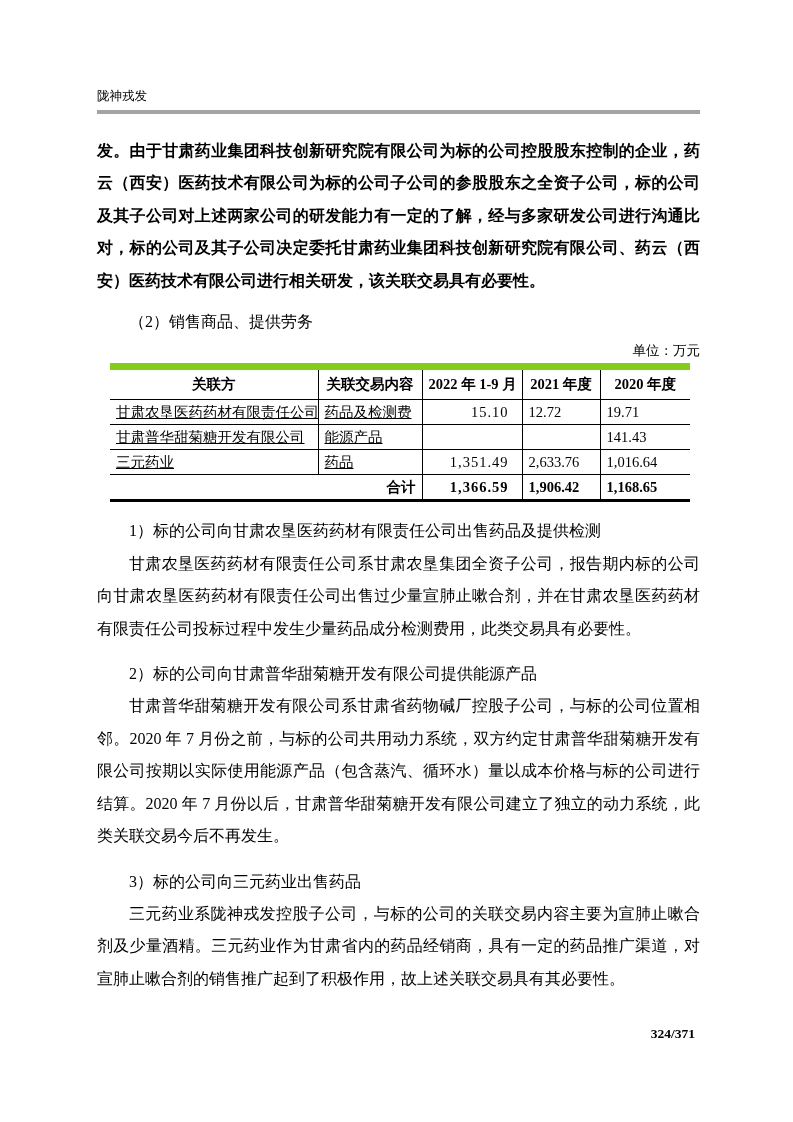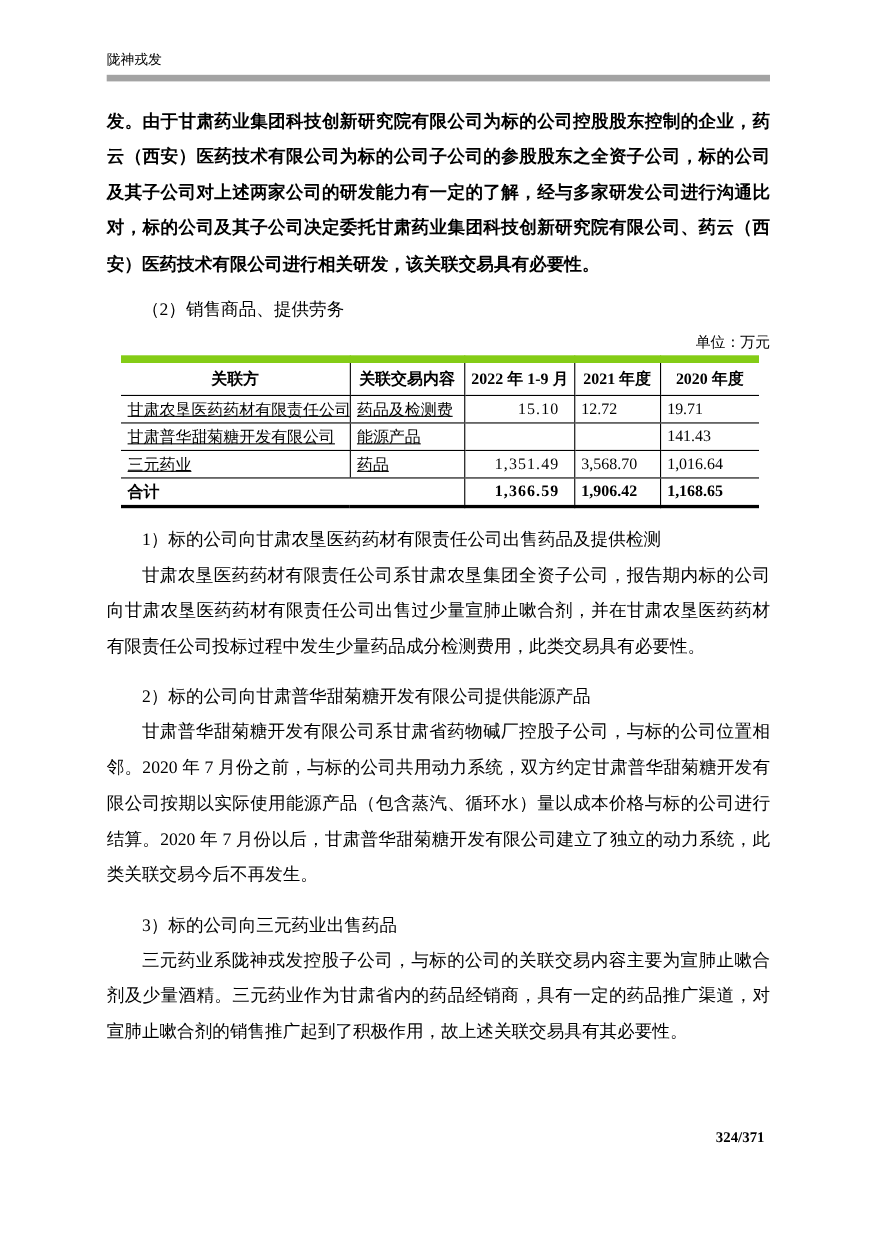--- a/index.html
+++ b/index.html
@@ -17,24 +17,25 @@
     font-family: "Liberation Serif", "DejaVu Serif", serif;
     box-sizing: border-box;
     padding: 46px 93px 0 97px;
     overflow: hidden;
   }
   
   .doc-header {
     display: flex;
     justify-content: space-between;
     align-items: flex-start;
-    border-bottom: 6px solid #a3a3a3;
+    border-bottom: 4px solid #a3a3a3;
     padding-bottom: 6px;
     font-size: 12.5px;
     line-height: 16px;
+    margin-top: 42px;
   }
   
   .para {
     font-size: 16px;
     line-height: 32.4px;
     text-align: justify;
     margin: 0;
   }
   .intro {
     margin-top: 21px;
@@ -74,21 +75,21 @@
   .rel-table th {
     font-weight: bold;
     text-align: center;
     height: 27px;
   }
   .rel-table td { height: 22px; }
   .cell-left  { text-align: left; text-decoration: underline; }
   .cell-num   { }
   .cell-2022  { text-align: right; font-weight: normal; letter-spacing: 1px; padding-right: 13px !important; }
   .total-row td { font-weight: bold; }
-  .total-label { text-align: left; }
+  .total-label { text-align: right; }
   
   .item-heading {
     margin-top: 13px;
     text-indent: 2em;
     text-align: left;
   }
   .item-body {
     text-indent: 2em;
   }
   
@@ -144,21 +145,21 @@
         <td class="cell-left">甘肃普华甜菊糖开发有限公司</td>
         <td class="cell-left">能源产品</td>
         <td class="cell-2022"></td>
         <td class="cell-num"></td>
         <td class="cell-num">141.43</td>
       </tr>
       <tr>
         <td class="cell-left">三元药业</td>
         <td class="cell-left">药品</td>
         <td class="cell-2022">1,351.49</td>
-        <td class="cell-num">3,568.70</td>
+        <td class="cell-num">2,633.76</td>
         <td class="cell-num">1,016.64</td>
       </tr>
       <tr class="total-row">
         <td class="total-label" colspan="2">合计</td>
         <td class="cell-2022">1,366.59</td>
         <td class="cell-num">1,906.42</td>
         <td class="cell-num">1,168.65</td>
       </tr>
     </tbody>
   </table>

